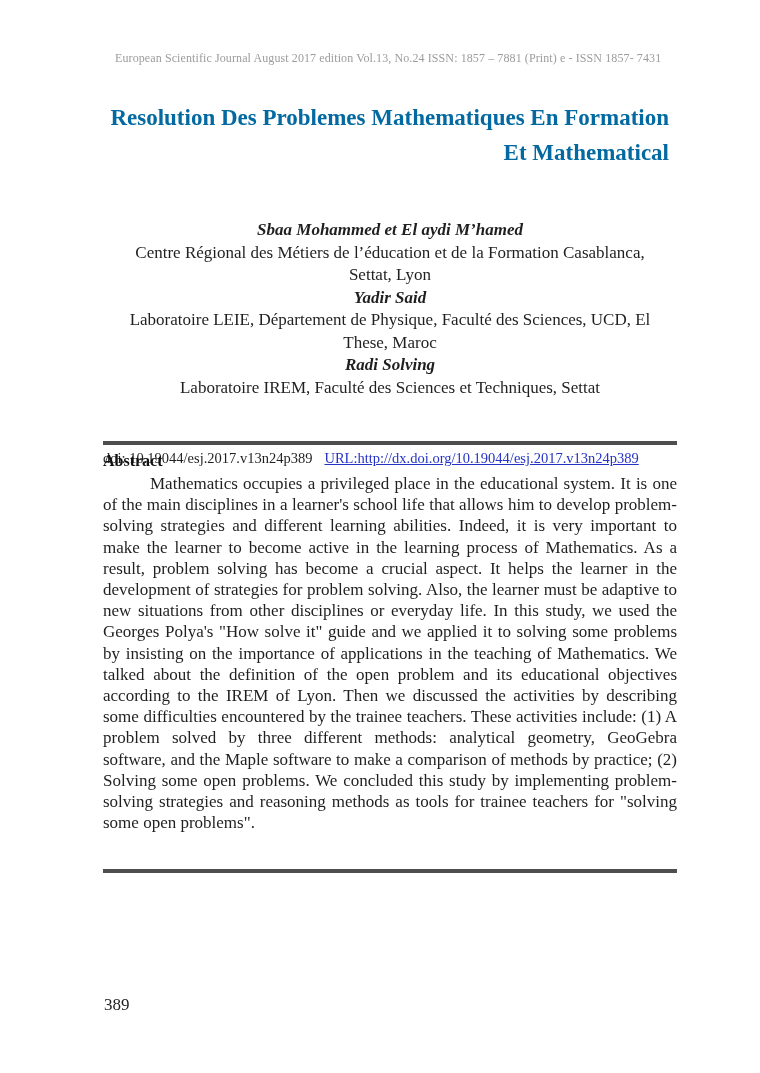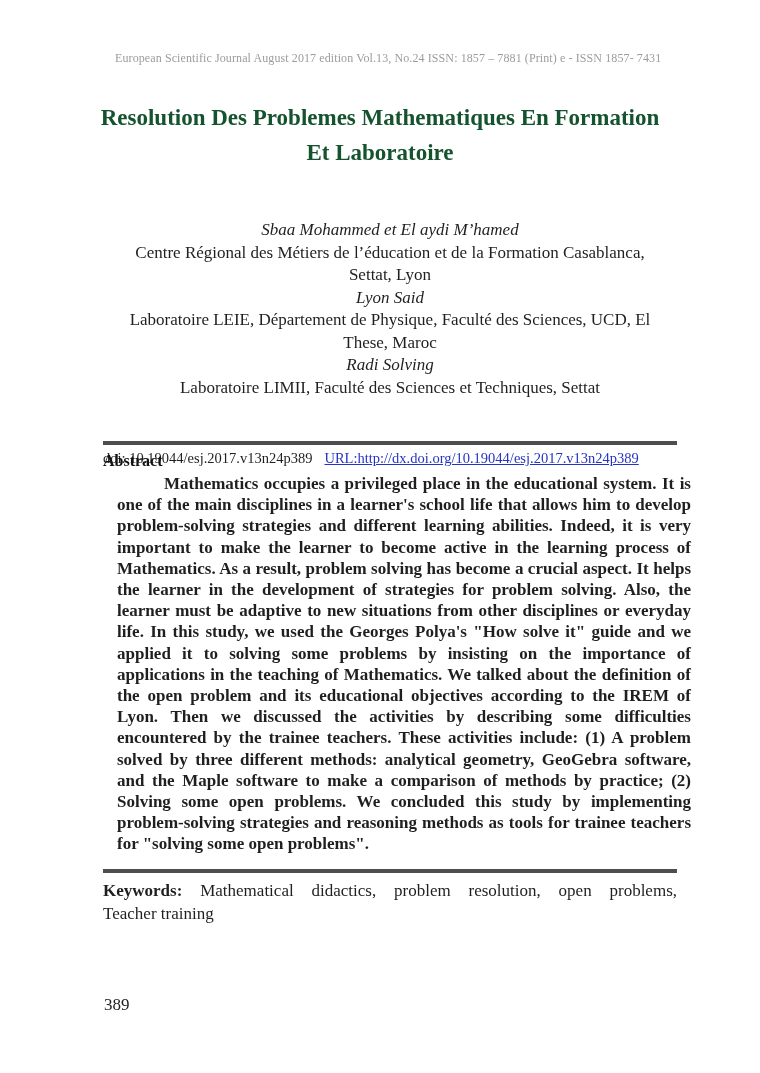--- a/index.html
+++ b/index.html
@@ -25,37 +25,37 @@
     font-size: 12px;
     color: #9c9c9c;
     white-space: nowrap;
     letter-spacing: 0.1px;
   }
   .paper-title {
     position: absolute;
     left: 91px;
     top: 100px;
     width: 578px;
-    text-align: center;
+    text-align: right;
     font-size: 23px;
     font-weight: bold;
     line-height: 35px;
-    color: #14532d;
+    color: #0369a1;
   }
   .authors-block {
     position: absolute;
     left: 103px;
     top: 219px;
     width: 574px;
     text-align: center;
     font-size: 17px;
     line-height: 22.5px;
   }
   .author-name {
-    font-weight: normal;
+    font-weight: bold;
     font-style: italic;
   }
   .doi-line {
     position: absolute;
     left: 103px;
     top: 410px;
     width: 574px;
     font-size: 14.5px;
     white-space: nowrap;
     margin-top: 40px;
@@ -79,28 +79,27 @@
     position: absolute;
     left: 103px;
     top: 452px;
     font-size: 16px;
     font-weight: bold;
     color: #121212;
     text-align: center;
   }
   .abstract-text {
     position: absolute;
-    left: 117px;
+    left: 103px;
     top: 473px;
     width: 574px;
     font-size: 17px;
     line-height: 21.2px;
     text-align: justify;
     text-indent: 47px;
-    font-weight: bold;
   }
   .keywords {
     position: absolute;
     left: 103px;
     top: 880px;
     width: 574px;
     font-size: 17px;
     line-height: 22.5px;
   }
   .kw-line1 {
@@ -119,49 +118,42 @@
 </style>
 </head>
 <body>
 
 <div class="page">
 
   <div class="journal-header">European Scientific Journal August 2017 edition Vol.13, No.24 ISSN: 1857 – 7881 (Print) e - ISSN 1857- 7431</div>
 
   <div class="paper-title">
     <div>Resolution Des Problemes Mathematiques En Formation</div>
-    <div>Et Laboratoire</div>
+    <div>Et Mathematical</div>
   </div>
 
   <div class="authors-block">
     <div class="author-name">Sbaa Mohammed et El aydi M’hamed</div>
     <div class="author-affil">Centre Régional des Métiers de l’éducation et de la Formation Casablanca,</div>
     <div class="author-affil">Settat, Lyon</div>
-    <div class="author-name">Lyon Said</div>
+    <div class="author-name">Yadir Said</div>
     <div class="author-affil">Laboratoire LEIE, Département de Physique, Faculté des Sciences, UCD, El</div>
     <div class="author-affil">These, Maroc</div>
     <div class="author-name">Radi Solving</div>
-    <div class="author-affil">Laboratoire LIMII, Faculté des Sciences et Techniques, Settat</div>
+    <div class="author-affil">Laboratoire IREM, Faculté des Sciences et Techniques, Settat</div>
   </div>
 
   <div class="doi-line">
     <span>doi: 10.19044/esj.2017.v13n24p389</span><a class="doi-url">URL:http://dx.doi.org/10.19044/esj.2017.v13n24p389</a>
   </div>
 
   <div class="rule rule-top"></div>
 
   <div class="abstract-heading">Abstract</div>
 
   <div class="abstract-text">Mathematics occupies a privileged place in the educational system. It is one of the main disciplines in a learner's school life that allows him to develop problem-solving strategies and different learning abilities. Indeed, it is very important to make the learner to become active in the learning process of Mathematics. As a result, problem solving has become a crucial aspect. It helps the learner in the development of strategies for problem solving. Also, the learner must be adaptive to new situations from other disciplines or everyday life. In this study, we used the Georges Polya's "How solve it" guide and we applied it to solving some problems by insisting on the importance of applications in the teaching of Mathematics. We talked about the definition of the open problem and its educational objectives according to the IREM of Lyon. Then we discussed the activities by describing some difficulties encountered by the trainee teachers. These activities include: (1) A problem solved by three different methods: analytical geometry, GeoGebra software, and the Maple software to make a comparison of methods by practice; (2) Solving some open problems. We concluded this study by implementing problem-solving strategies and reasoning methods as tools for trainee teachers for "solving some open problems".</div>
 
   <div class="rule rule-bottom"></div>
 
-  <div class="keywords">
-    <div class="kw-line1">
-      <span class="kw-label">Keywords:</span>
-      <span>Mathematical didactics, problem resolution, open problems,</span>
-    </div>
-    <div>Teacher training</div>
-  </div>
 
   <div class="page-number">389</div>
 
 </div>
 
 </body></html>

